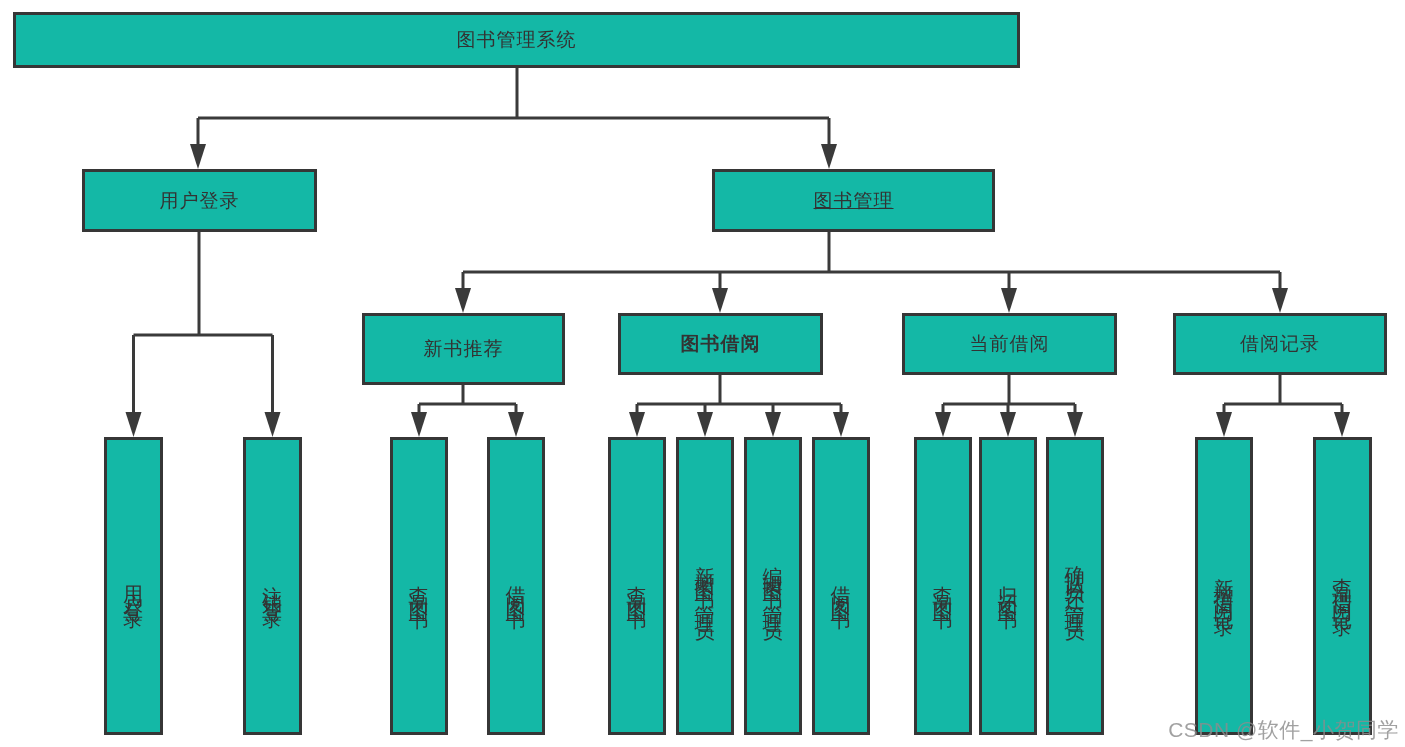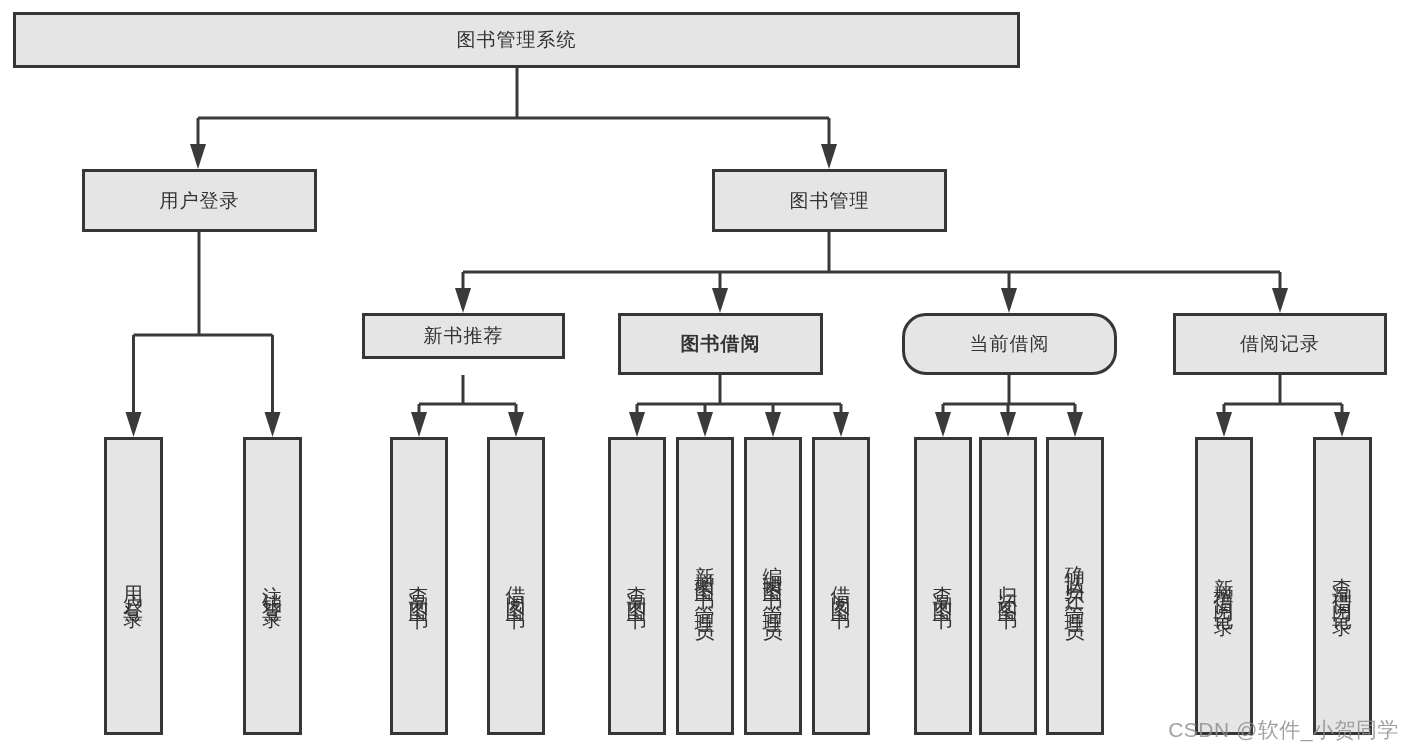--- a/index.html
+++ b/index.html
@@ -19,21 +19,21 @@
     position: absolute;
     left: 0; top: 0;
     width: 1405px;
     height: 747px;
     z-index: 1;
   }
   .box {
     position: absolute;
     box-sizing: border-box;
     border: 3px solid #363636;
-    background: #e5e5e5;
+    background: #14b8a6;
     color: #333333;
     display: flex;
     align-items: center;
     justify-content: center;
     z-index: 2;
   }
   .box.h {
     font-size: 19px;
     letter-spacing: 1px;
   }
@@ -93,25 +93,25 @@
     <polygon points="1067,412 1083,412 1075,437" fill="#3a3a3a"></polygon>
 
     <path d="M1280,375 V404 M1224,404 H1342 M1224,404 V416 M1342,404 V416" stroke="#3a3a3a" stroke-width="3" fill="none"></path>
     <polygon points="1216,412 1232,412 1224,437" fill="#3a3a3a"></polygon>
     <polygon points="1334,412 1350,412 1342,437" fill="#3a3a3a"></polygon>
   </svg>
 
   <div class="box h" style="left:13px; top:12px; width:1007px; height:56px;">图书管理系统</div>
 
   <div class="box h" style="left:82px; top:169px; width:235px; height:63px;">用户登录</div>
-  <div class="box h" style="left:712px; top:169px; width:235px; height:63px;">图书管理</div>
+  <div class="box h" style="left:712px; top:169px; width:283px; height:63px;text-decoration:underline;">图书管理</div>
 
-  <div class="box h" style="left:362px; top:313px; width:203px; height:46px;">新书推荐</div>
+  <div class="box h" style="left:362px; top:313px; width:203px; height:72px;">新书推荐</div>
   <div class="box h" style="left:618px; top:313px; width:205px; height:62px;font-weight:bold;">图书借阅</div>
-  <div class="box h" style="left:902px; top:313px; width:215px; height:62px;border-radius:24px;">当前借阅</div>
+  <div class="box h" style="left:902px; top:313px; width:215px; height:62px;">当前借阅</div>
   <div class="box h" style="left:1173px; top:313px; width:214px; height:62px;">借阅记录</div>
 
   <div class="box v" style="left:104px; top:437px; width:59px; height:298px;">用户登录</div>
   <div class="box v" style="left:243px; top:437px; width:59px; height:298px;">注销登录</div>
 
   <div class="box v" style="left:390px; top:437px; width:58px; height:298px;">查询图书</div>
   <div class="box v" style="left:487px; top:437px; width:58px; height:298px;">借阅图书</div>
 
   <div class="box v" style="left:608px; top:437px; width:58px; height:298px;">查询图书</div>
   <div class="box v" style="left:676px; top:437px; width:58px; height:298px;">新增图书（管理员）</div>

